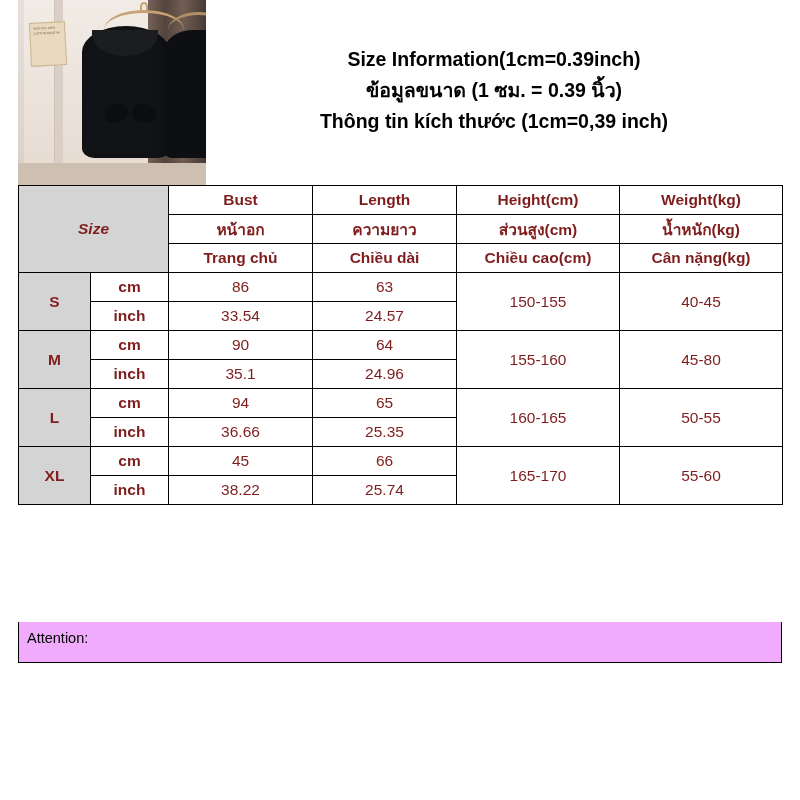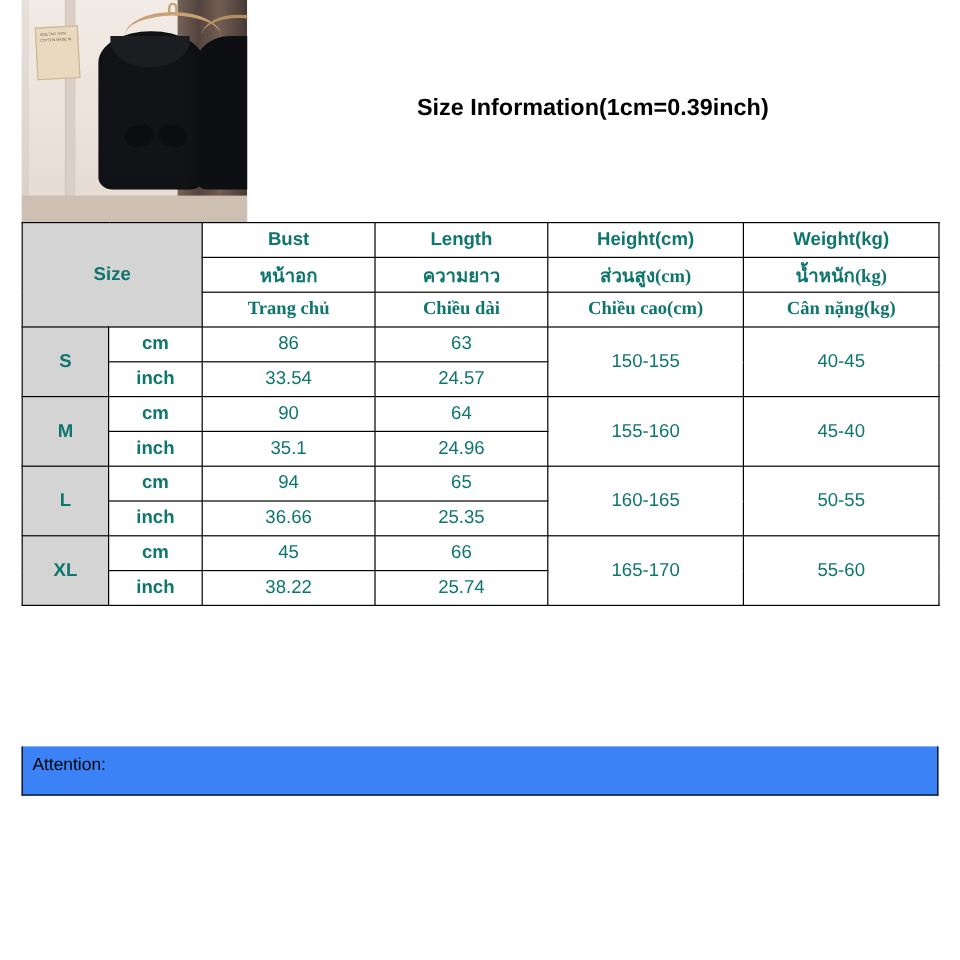--- a/index.html
+++ b/index.html
@@ -120,50 +120,51 @@
     left: 18px; top: 185px;
     width: 764px;
     border-collapse: collapse;
     table-layout: fixed;
   }
   table.size td {
     border: 1px solid #000;
     text-align: center;
     vertical-align: middle;
     font-size: 15.5px;
-    color: #0f766e;
+    color: #7f1d1d;
     height: 29px;
     padding: 1px 2px;
     background: #ffffff;
   }
   .hdr { font-weight: bold; font-size: 16px; }
-  .hdr-sub { font-weight: bold; font-size: 15px; font-family: Liberation Serif, serif; }
+  .hdr-sub { font-weight: bold; font-size: 15px; }
   .sizecell {
     background: #d4d4d4 !important;
     font-weight: bold;
     font-size: 21px;
+    font-style: italic;
   }
   .sizelabel {
     background: #d4d4d4 !important;
     font-weight: bold;
     font-size: 19px;
   }
   .unitcell { font-weight: bold; font-size: 15.5px; }
   .val { font-size: 16px; margin-top: 47px; }
   .hw { font-size: 16px; }
 
   
   .attention {
     position: absolute;
     left: 18px; top: 622px;
     width: 764px;
     border: 1px solid #000;
     border-top: none;
     padding: 6px 8px 10px 8px;
-    background: #3b82f6;
+    background: #f0abfc;
   }
   .attention p {
     margin: 0 0 2px 0;
     font-size: 15.5px;
     line-height: 1.5;
     color: #000;
   }
   .attention .l1 { font-size: 14.5px; }
 </style>
 </head>
@@ -184,20 +185,22 @@
       <div class="top-garment"></div>
       <div class="drape"></div>
       <div class="bow"></div>
       <div class="garment2"></div>
       <div class="floor"></div>
 
     </div>
 
     <div class="title-box">
       <div>Size Information(1cm=0.39inch)</div>
+      <div>ข้อมูลขนาด (1 ซม. = 0.39 นิ้ว)</div>
+      <div>Thông tin kích thước (1cm=0,39 inch)</div>
     </div>
   </div>
 
   <table class="size">
     <colgroup>
       <col style="width:72px">
       <col style="width:78px">
       <col style="width:144px">
       <col style="width:144px">
       <col style="width:163px">
@@ -240,21 +243,21 @@
         <td class="val">33.54</td>
         <td class="val">24.57</td>
       </tr>
 
       <tr>
         <td class="sizelabel" rowspan="2">M</td>
         <td class="unitcell">cm</td>
         <td class="val">90</td>
         <td class="val">64</td>
         <td class="hw" rowspan="2">155-160</td>
-        <td class="hw" rowspan="2">45-40</td>
+        <td class="hw" rowspan="2">45-80</td>
       </tr>
       <tr>
         <td class="unitcell">inch</td>
         <td class="val">35.1</td>
         <td class="val">24.96</td>
       </tr>
 
       <tr>
         <td class="sizelabel" rowspan="2">L</td>
         <td class="unitcell">cm</td>

